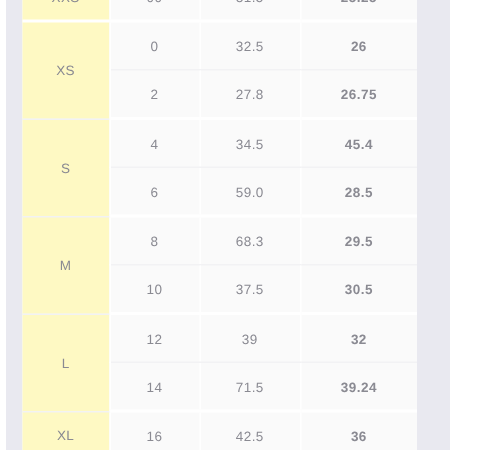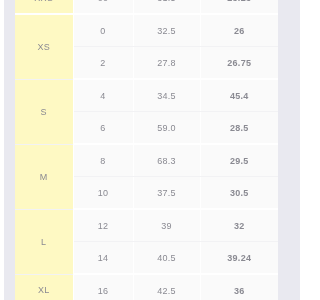--- a/index.html
+++ b/index.html
@@ -133,21 +133,21 @@
       </tr>
 
       <tr>
         <td class="size-cell" rowspan="2">L</td>
         <td>12</td>
         <td>39</td>
         <td>32</td>
       </tr>
       <tr class="group-end">
         <td>14</td>
-        <td>40.5</td>
+        <td>71.5</td>
         <td>39.24</td>
       </tr>
 
       <tr class="group-end">
         <td class="size-cell" rowspan="1">XL</td>
         <td>16</td>
         <td>42.5</td>
         <td>36</td>
       </tr>
 

